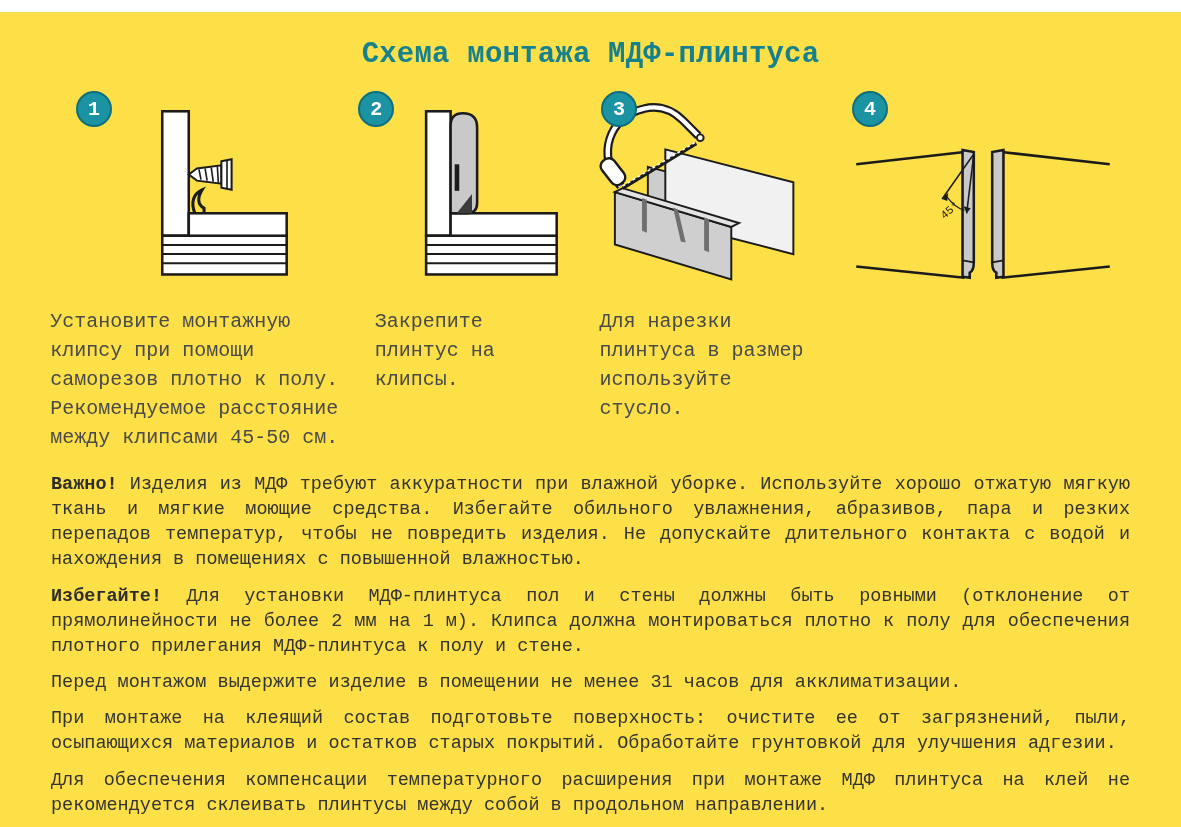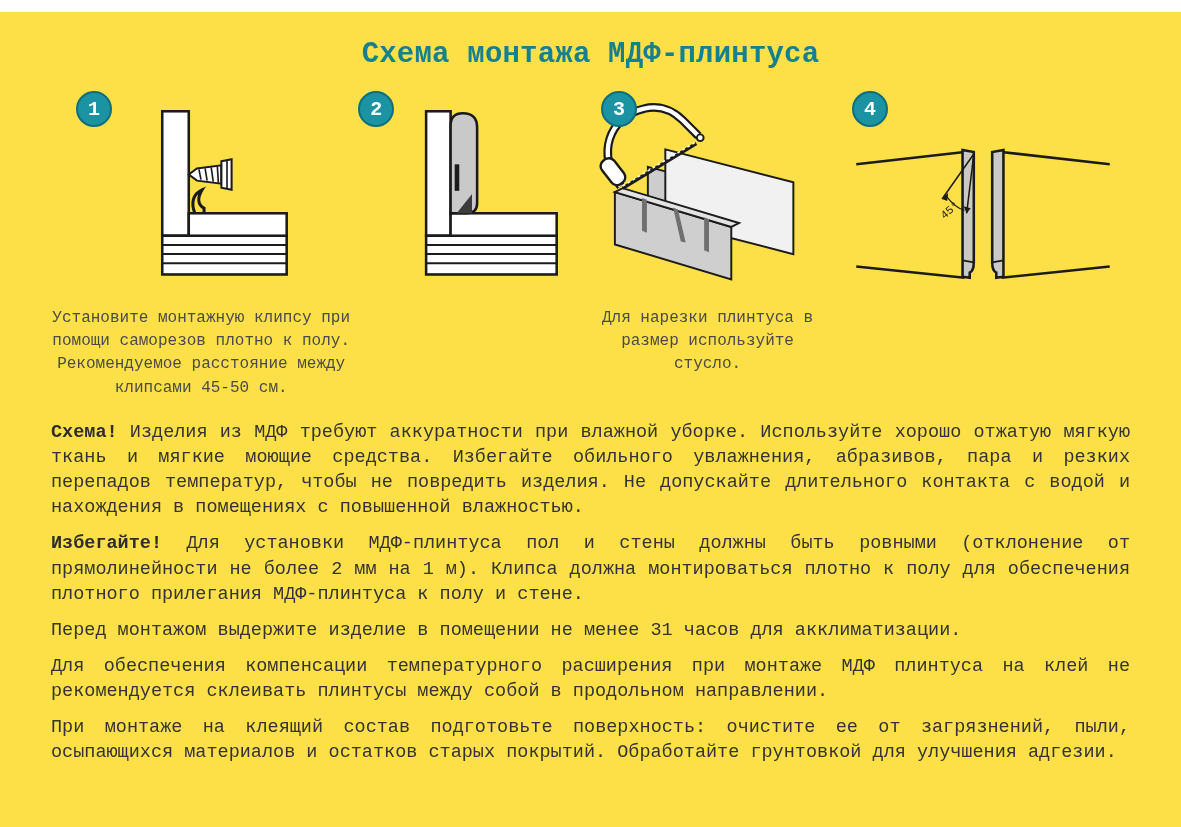--- a/index.html
+++ b/index.html
@@ -20,21 +20,21 @@
   .badge{
     width:36px;height:36px;border-radius:50%;background:#1B93A3;
     border:2px solid #0E6E7E;box-sizing:border-box;
     display:flex;align-items:center;justify-content:center;
     color:#fff;font-size:20px;font-weight:700;
     position:absolute;top:0;left:0;
   }
   .s1 .badge{left:30px;} .s2 .badge{left:2px;} .s3 .badge{left:16px;} .s4 .badge{left:22px;}
   .art{height:192px;margin-top:8px;display:flex;align-items:flex-end;justify-content:center;}
   .caption{
-    margin:16px auto 0;text-align:center;font-size:16px;line-height:1.45;color:#4a4a4a;
+    margin:16px auto 0;font-size:20px;line-height:1.45;color:#4a4a4a;
   }
   .s1 .caption{max-width:302px;}
   .s2 .caption{max-width:192px;}
   .s3 .caption{max-width:216px;}
   .s4 .caption{max-width:298px;}
   .bodytext{padding:0 51px;margin-top:20px;}
   .bodytext p{
     margin:0 0 11px;font-size:18.5px;line-height:1.36;text-align:justify;color:#333;
   }
   .lead{font-weight:700;color:#2d2d2d;}
@@ -89,20 +89,21 @@
           <rect class="fillw" x="56" y="126" width="128" height="38"></rect>
           <line x1="56" y1="135" x2="184" y2="135" stroke="#1b1b1b" stroke-width="2"></line>
           <line x1="56" y1="144" x2="184" y2="144" stroke="#1b1b1b" stroke-width="2"></line>
           <line x1="56" y1="153" x2="184" y2="153" stroke="#1b1b1b" stroke-width="2"></line>
           <rect class="fillw" x="80" y="104" width="104" height="22"></rect>
           <path class="gray" d="M80 104 L80 18 Q80 6 92 6 Q106 6 106 20 L106 94 Q106 104 96 104 Z"></path>
           <rect x="84" y="56" width="4.5" height="26" fill="#1b1b1b"></rect>
           <polygon points="86,104 101,104 101,85" fill="#3c3c3c"></polygon>
         </svg>
       </div>
+      <div class="caption">Закрепите плинтус на клипсы.</div>
     </div>
 
     <div class="step s3">
       <div class="badge">
         <span>3</span>
       </div>
       <div class="art">
         <svg width="236" height="194" viewBox="0 0 240 200">
 
           <polygon points="58,72 190,106 190,150 58,116" fill="#cdcdcd" stroke="#1b1b1b" stroke-width="2"></polygon>
@@ -151,20 +152,20 @@
             <polygon points="114,104 111,97 118,99" fill="#1b1b1b"></polygon>
             <text x="92" y="110" font-size="11" fill="#1b1b1b" transform="rotate(-40 92 110)">45°</text>
           </g>
         </svg>
       </div>
     </div>
 
   </div>
 
   <div class="bodytext">
-    <p><span class="lead">Схема!</span> <span>Изделия из МДФ требуют аккуратности при влажной уборке. Используйте хорошо отжатую мягкую ткань и мягкие моющие средства. Избегайте обильного увлажнения, абразивов, пара и резких перепадов температур, чтобы не повредить изделия. Не допускайте длительного контакта с водой и нахождения в помещениях с повышенной влажностью.</span></p>
+    <p><span class="lead">Важно!</span> <span>Изделия из МДФ требуют аккуратности при влажной уборке. Используйте хорошо отжатую мягкую ткань и мягкие моющие средства. Избегайте обильного увлажнения, абразивов, пара и резких перепадов температур, чтобы не повредить изделия. Не допускайте длительного контакта с водой и нахождения в помещениях с повышенной влажностью.</span></p>
     <p><span class="lead">Избегайте!</span> <span>Для установки МДФ-плинтуса пол и стены должны быть ровными (отклонение от прямолинейности не более 2 мм на 1 м). Клипса должна монтироваться плотно к полу для обеспечения плотного прилегания МДФ-плинтуса к полу и стене.</span></p>
     <p> <span>Перед монтажом выдержите изделие в помещении не менее 31 часов для акклиматизации.</span></p>
+    <p> <span>При монтаже на клеящий состав подготовьте поверхность: очистите ее от загрязнений, пыли, осыпающихся материалов и остатков старых покрытий. Обработайте грунтовкой для улучшения адгезии.</span></p>
     <p> <span>Для обеспечения компенсации температурного расширения при монтаже МДФ плинтуса на клей не рекомендуется склеивать плинтусы между собой в продольном направлении.</span></p>
-    <p> <span>При монтаже на клеящий состав подготовьте поверхность: очистите ее от загрязнений, пыли, осыпающихся материалов и остатков старых покрытий. Обработайте грунтовкой для улучшения адгезии.</span></p>
   </div>
 
 </div>
 
 </body></html>

